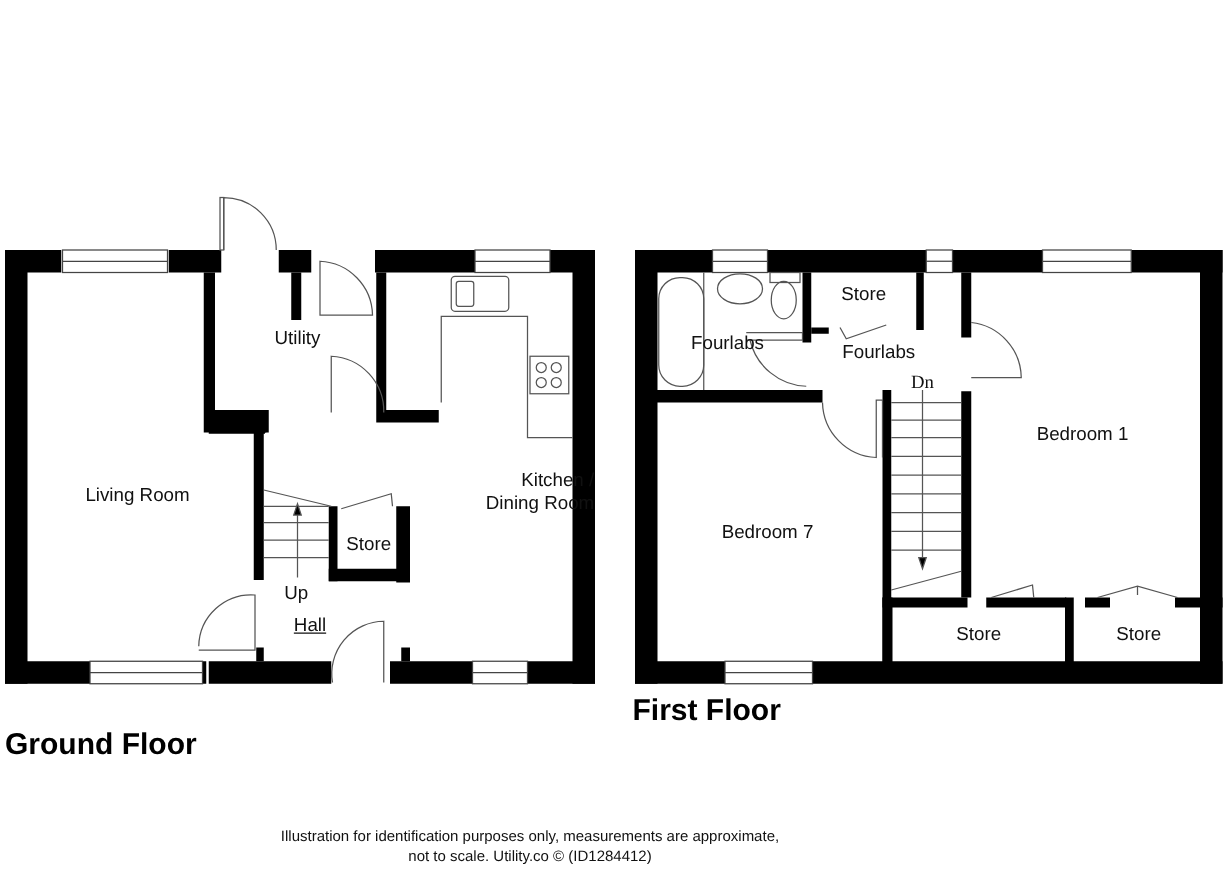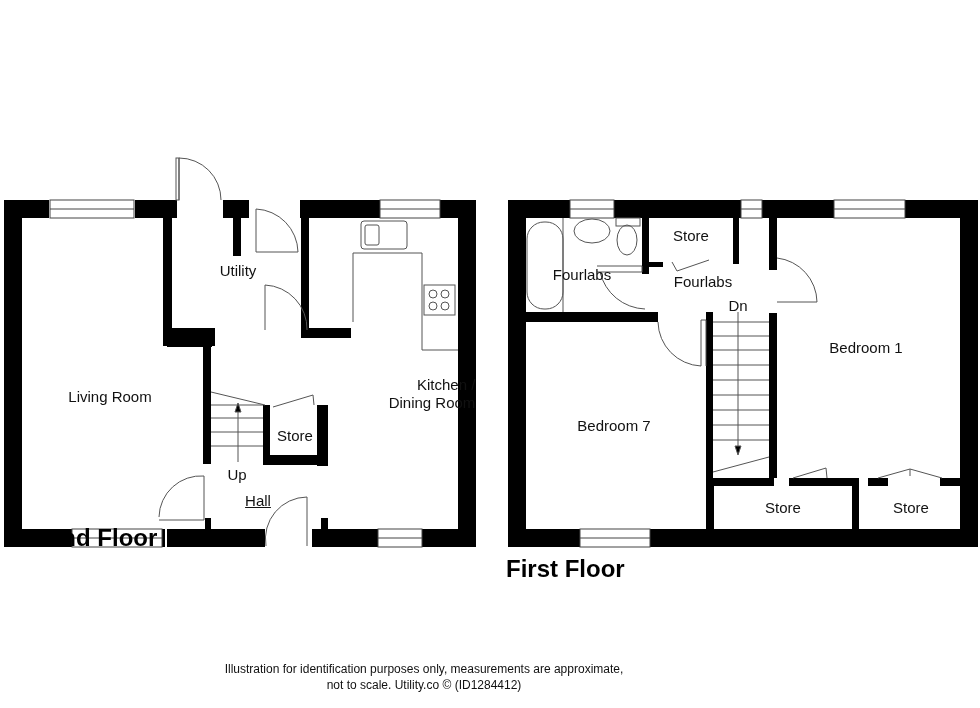--- a/index.html
+++ b/index.html
@@ -130,35 +130,35 @@
       <line x1="713" y1="440" x2="769" y2="440"></line>
       <line x1="713" y1="472" x2="769" y2="457"></line>
       <line x1="738" y1="312" x2="738" y2="450"></line>
       <path d="M735 446 L738 455 L741 446 Z" fill="#000"></path>
     </g>
     <path d="M793 478 L826 468 L827 478"></path>
     <path d="M878 478 L910 469 L942 478 M910 469 L910 476"></path>
   </g>
 </svg>
 
-<div class="floor-title" style="left:4px; top:524px;">Ground Floor</div>
+<div class="floor-title" style="left:4px; top:582px;">Ground Floor</div>
 <div class="floor-title" style="left:506px; top:555px;">First Floor</div>
 
 <div id="labels">
     <div class="lbl" style="left: 110px; top: 397px; white-space: pre;">Living Room</div>
     <div class="lbl" style="left: 238px; top: 271px; white-space: pre;">Utility</div>
     <div class="lbl" style="left: 396px; top: 394px; white-space: pre; margin-left: 36px;">Kitchen /
 Dining Room</div>
     <div class="lbl" style="left: 295px; top: 436px; white-space: pre;">Store</div>
     <div class="lbl" style="left: 237px; top: 475px; white-space: pre;">Up</div>
-    <div class="lbl" style="left: 258px; top: 501px; white-space: pre; text-decoration: underline;">Hall</div>
+    <div class="lbl" style="left: 248px; top: 501px; white-space: pre; text-decoration: underline;">Hall</div>
     <div class="lbl" style="left: 582px; top: 275px; white-space: pre;">Fourlabs</div>
     <div class="lbl" style="left: 691px; top: 236px; white-space: pre;">Store</div>
     <div class="lbl" style="left: 703px; top: 282px; white-space: pre;">Fourlabs</div>
-    <div class="lbl" style="left: 738px; top: 306px; white-space: pre;">Dn</div>
+    <div class="lbl" style="left: 738px; top: 306px; white-space: pre; font-family: Liberation Serif, serif;">Dn</div>
     <div class="lbl" style="left: 866px; top: 348px; white-space: pre;">Bedroom 1</div>
     <div class="lbl" style="left: 614px; top: 426px; white-space: pre;">Bedroom 7</div>
     <div class="lbl" style="left: 783px; top: 508px; white-space: pre;">Store</div>
     <div class="lbl" style="left: 911px; top: 508px; white-space: pre;">Store</div>
   </div>
 
 <div class="disclaimer">
   <div>Illustration for identification purposes only, measurements are approximate,</div>
   <div>not to scale. Utility.co © (ID1284412)</div>
 </div>

